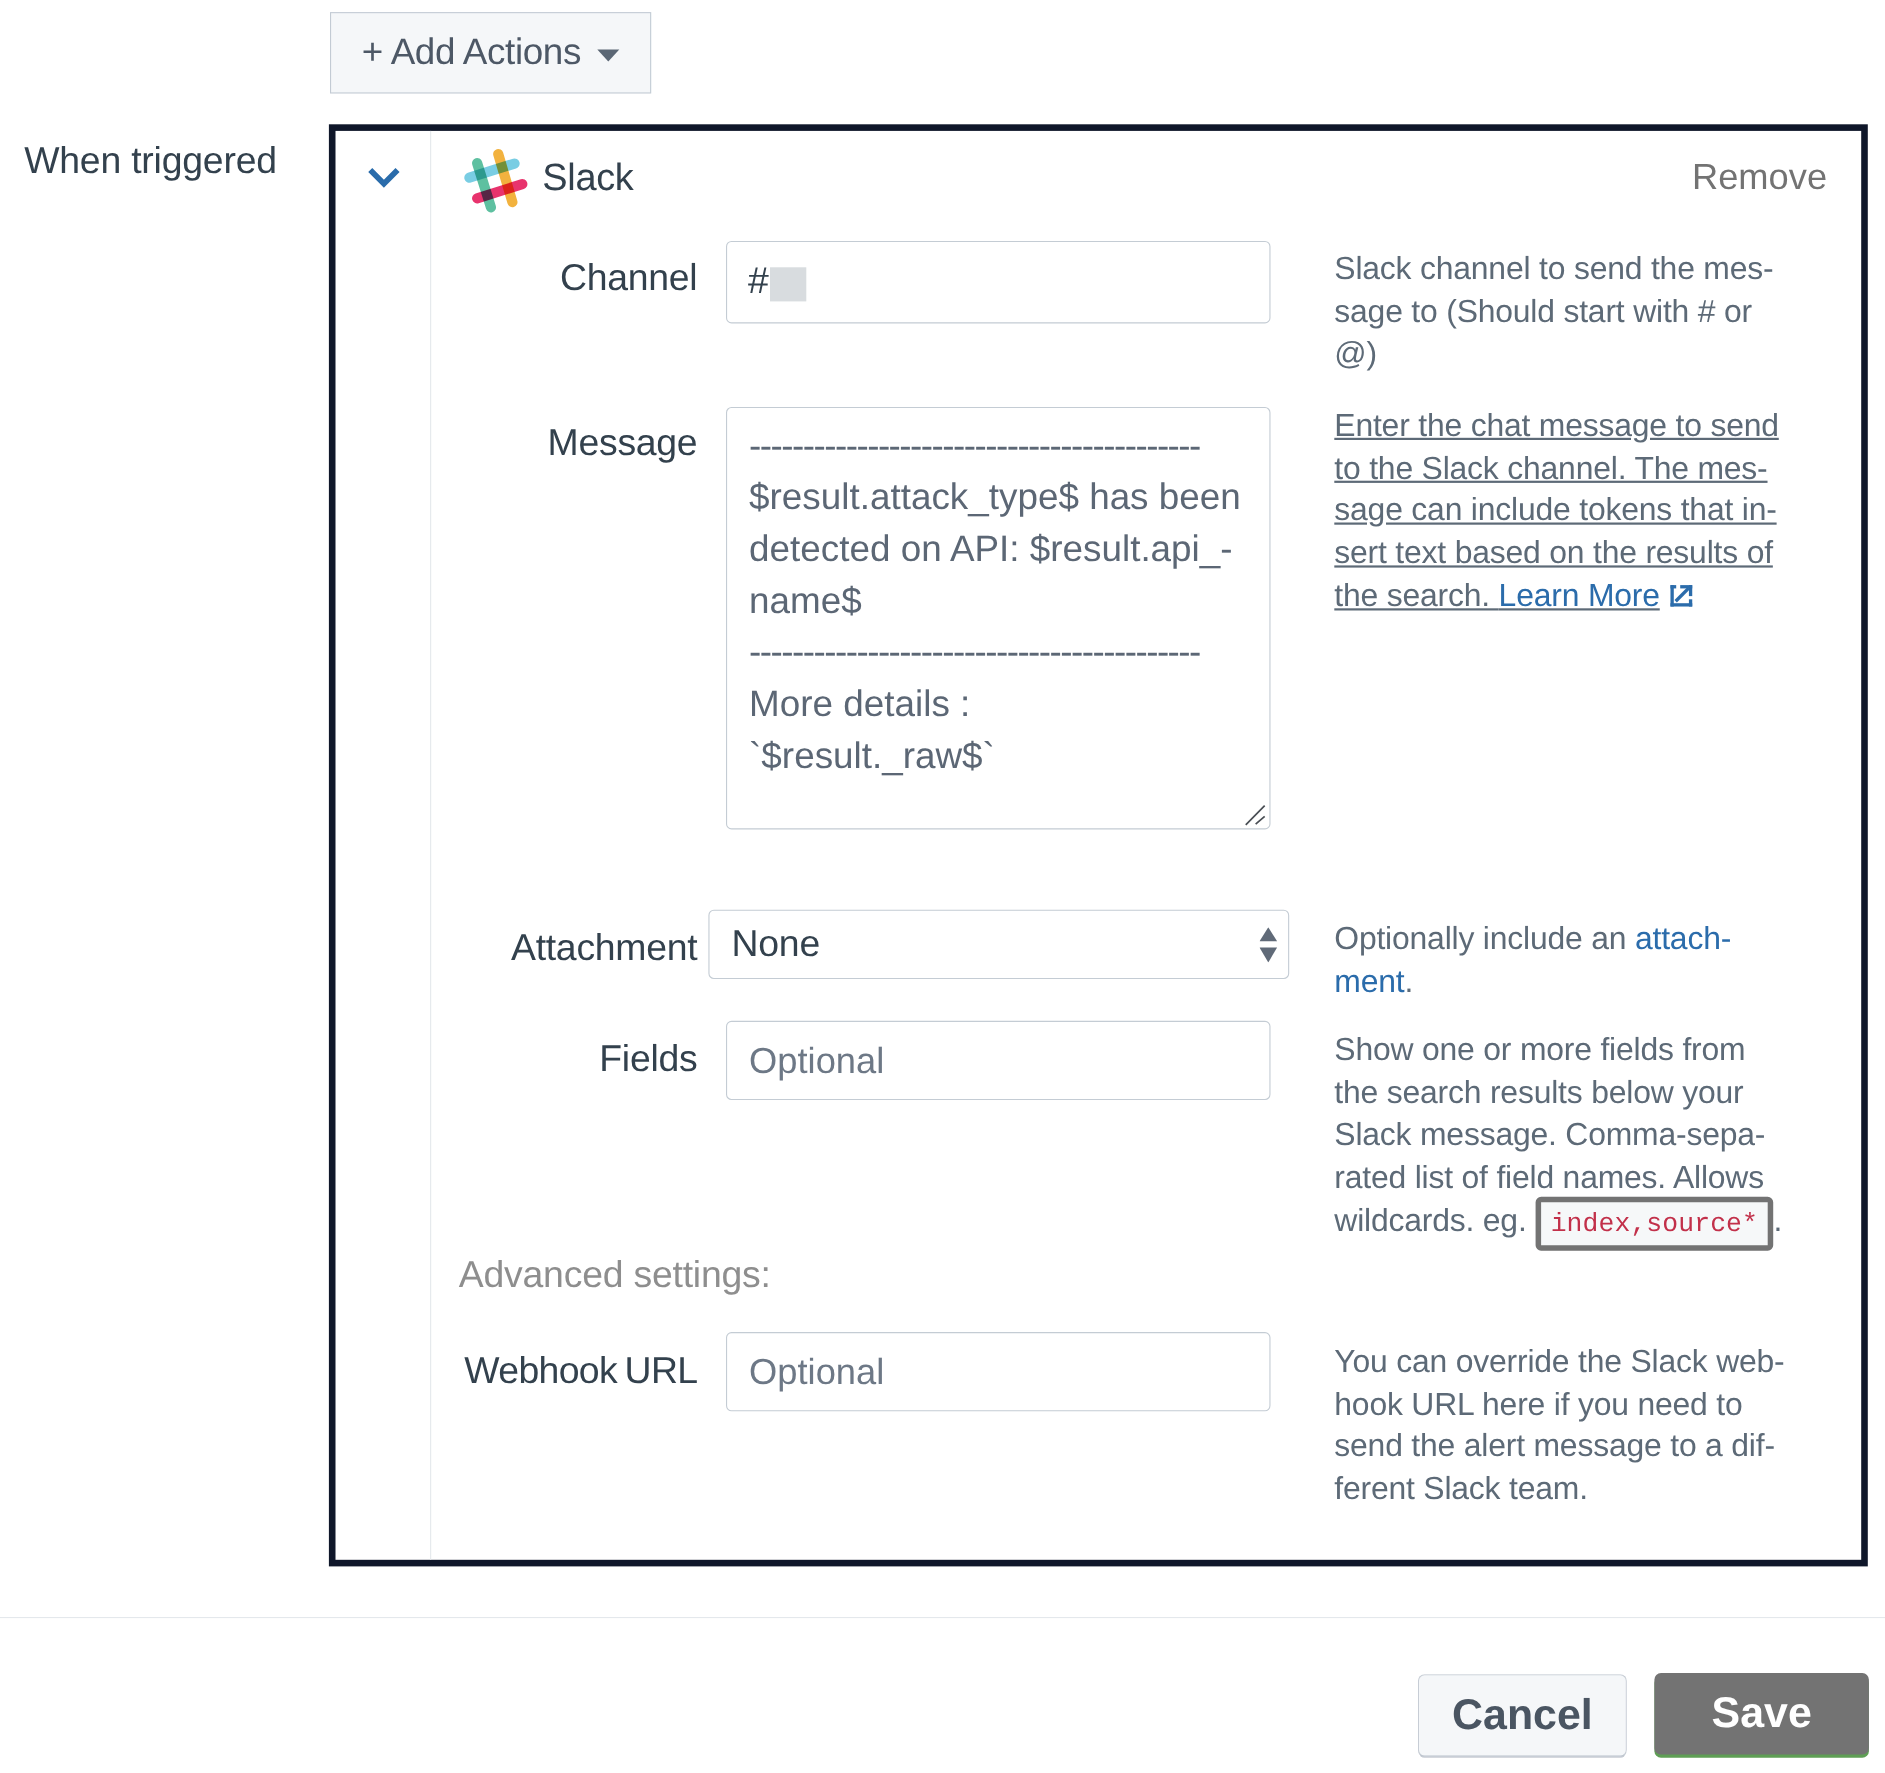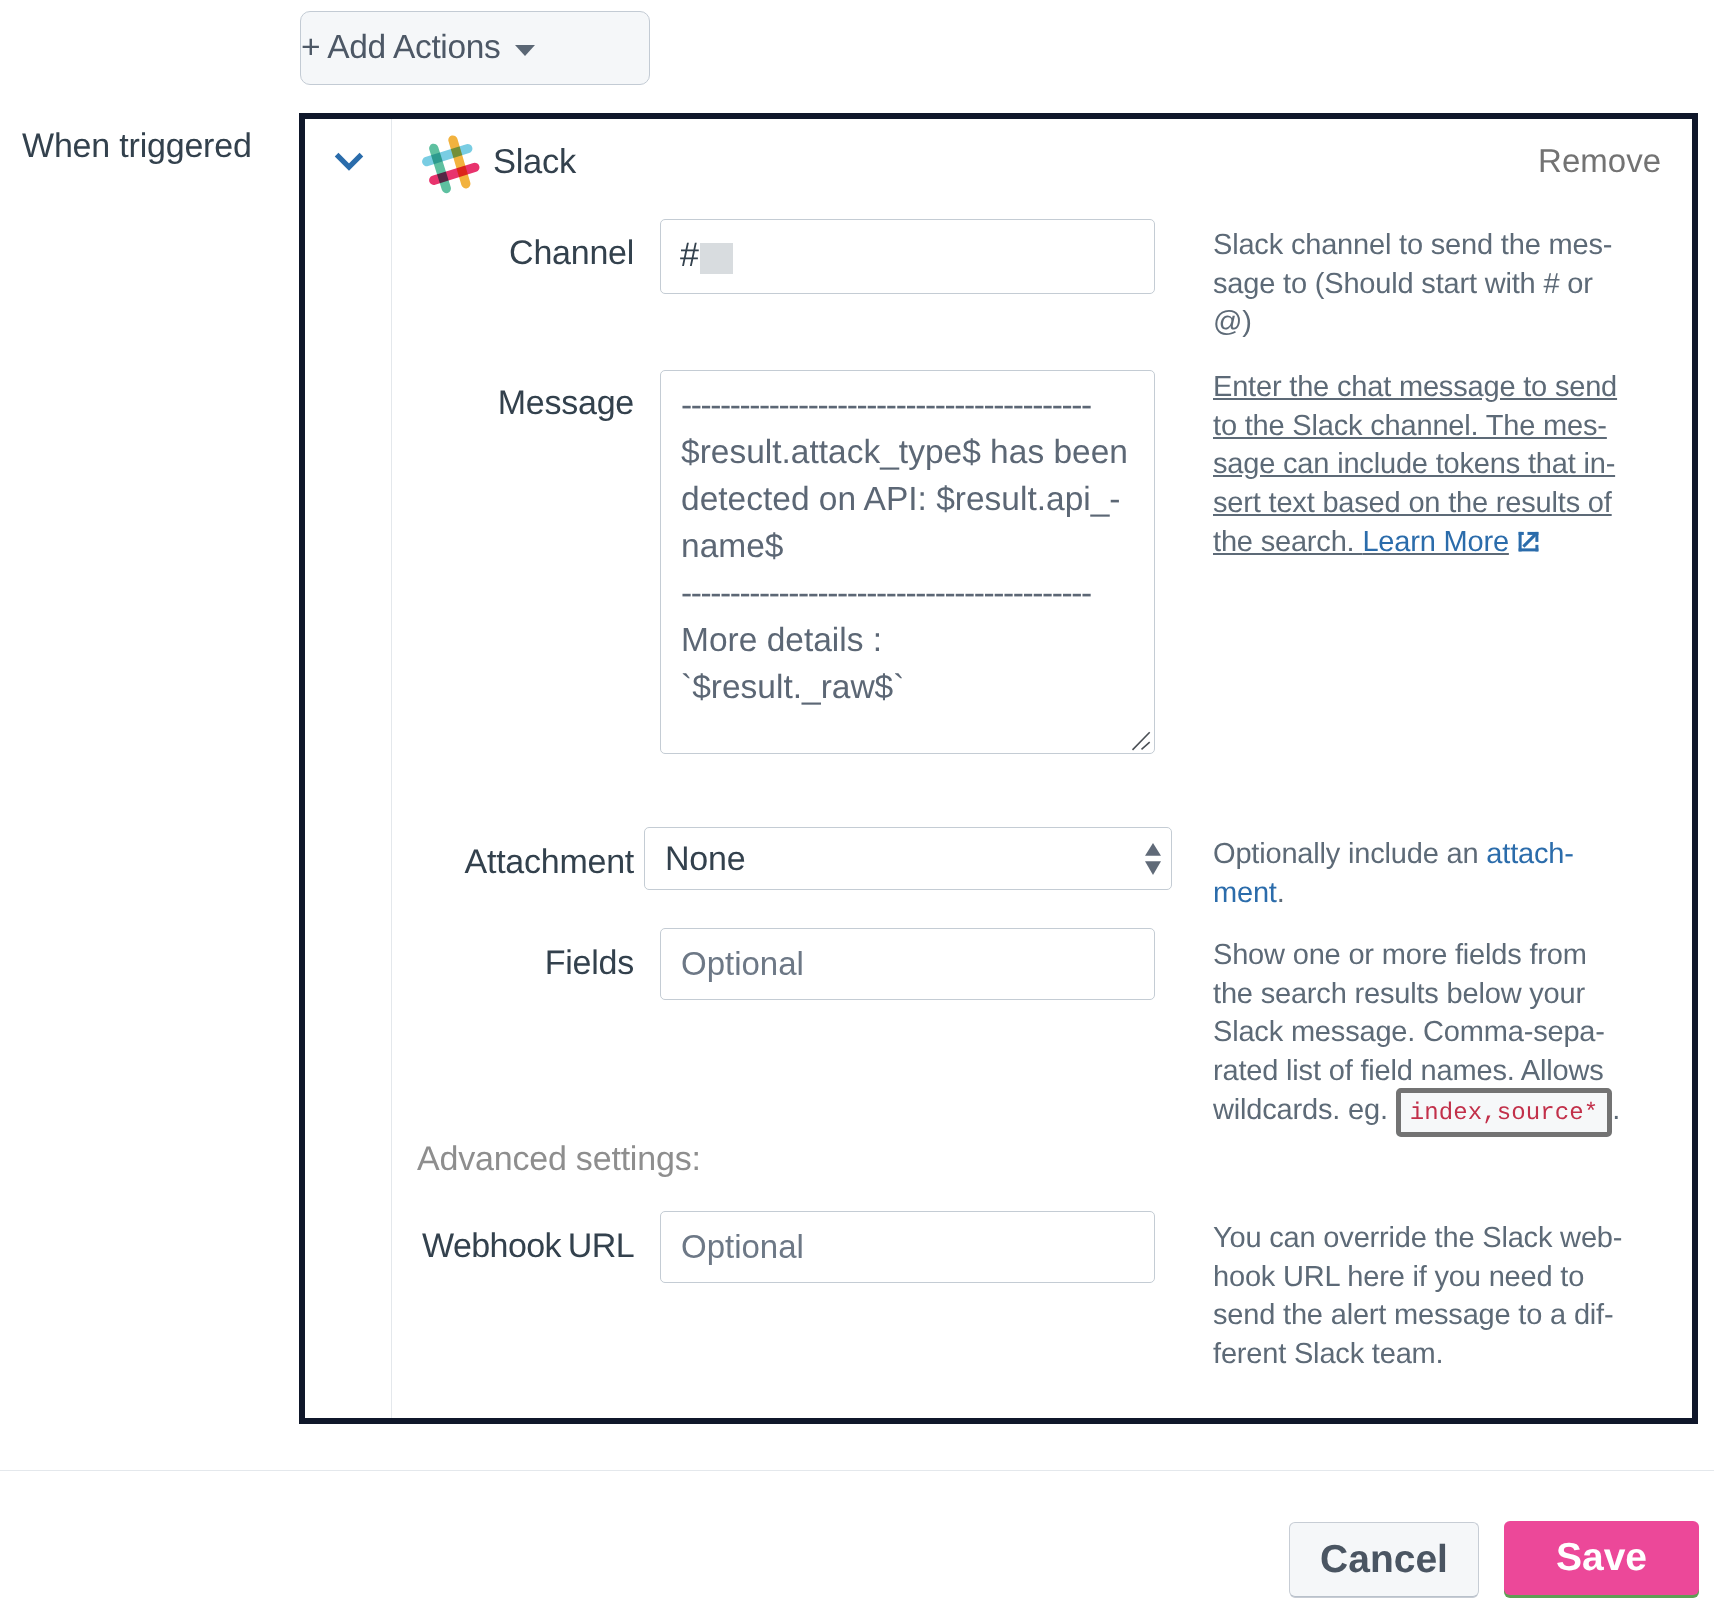--- a/index.html
+++ b/index.html
@@ -10,27 +10,27 @@
     font-family: "Liberation Sans", sans-serif;
     color: #3c444d;
     -webkit-font-smoothing: antialiased;
     text-rendering: geometricPrecision;
   }
   .page { position: relative; width:1714px; height:1612px; overflow:hidden; }
 
   
   .add-actions {
     position:absolute; left:300px; top:11px;
-    width: 350px; height: 74px;
+    width: 292px; height: 74px;
     border: 1px solid #c3cbd4;
-    border-radius: 10px;
+    border-radius: 0;
     background: #f5f7f9;
     color: #4d5866;
     font-size: 33.5px; letter-spacing:-0.35px;
-    display:flex; align-items:center; 
+    display:flex; align-items:center; justify-content:center;
     cursor: default; user-select:none;
   }
   .add-actions .caret {
     display:inline-block;
     margin-left: 15px; position:relative; top:2px;
     width:0;height:0;
     border-left: 10.2px solid transparent;
     border-right: 10.2px solid transparent;
     border-top: 11.4px solid #5b6775;
   }
@@ -111,21 +111,21 @@
 
   .adv-label { position:absolute; font-size:34px; color:#8e8e8e; white-space:nowrap; letter-spacing:-0.2px; }
 
   
   .hr { position:absolute; left:0; top:1470px; width:1714px; height:1px; background:#e4e8ec; }
   .btn {
     position:absolute; display:flex; align-items:center; justify-content:center;
     font-size:39px; font-weight:bold; border-radius:6px; cursor:default; user-select:none;
   }
   .btn-cancel { border:1px solid #c7cdd5; border-bottom-color:#b9c1cb; background:#f5f7f9; color:#4a5562; box-shadow:0 2px 0 -1px #c7ccd4; }
-  .btn-save { background:#ec4899; color:#ffffff; border:none; box-shadow: 0 3px 0 0 #5f9e55; }
+  .btn-save { background:#737373; color:#ffffff; border:none; box-shadow: 0 3px 0 0 #5f9e55; }
 
   .redact { display:inline-block; width:33px; height:31px; background:#d8dcdf; margin-left:1px; position:relative; top:2px;}
 </style>
 </head>
 <body>
 
 <div class="page">
 
   <div class="add-actions">
     <span>+ Add Actions</span>

